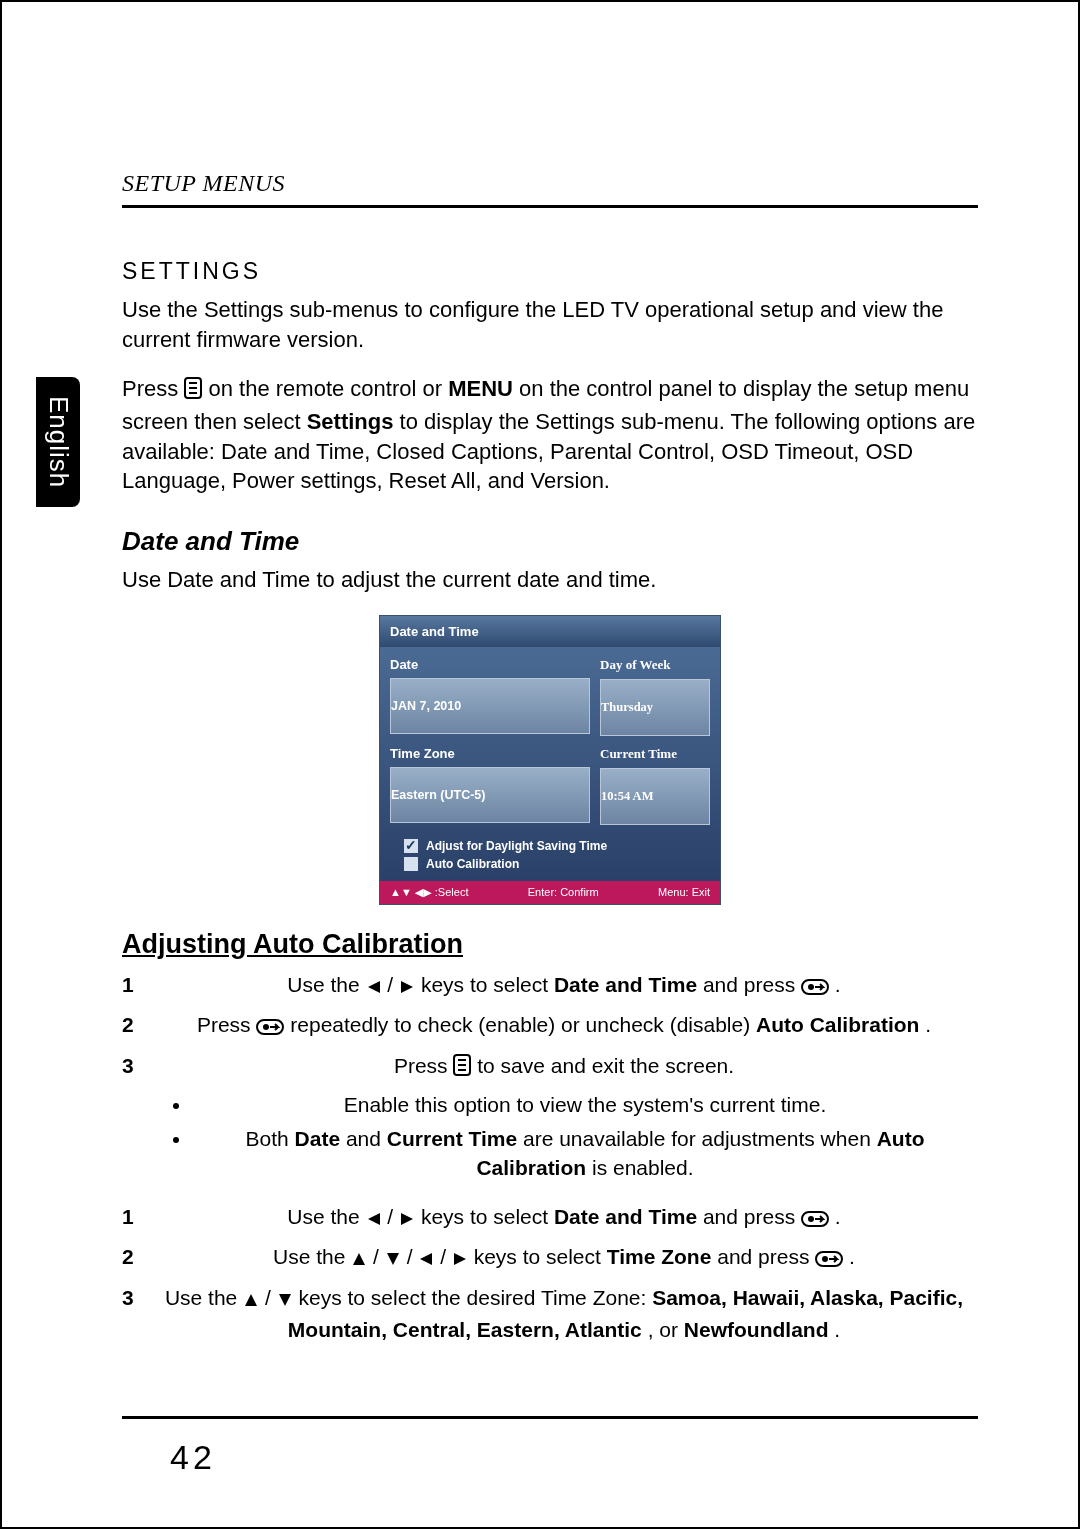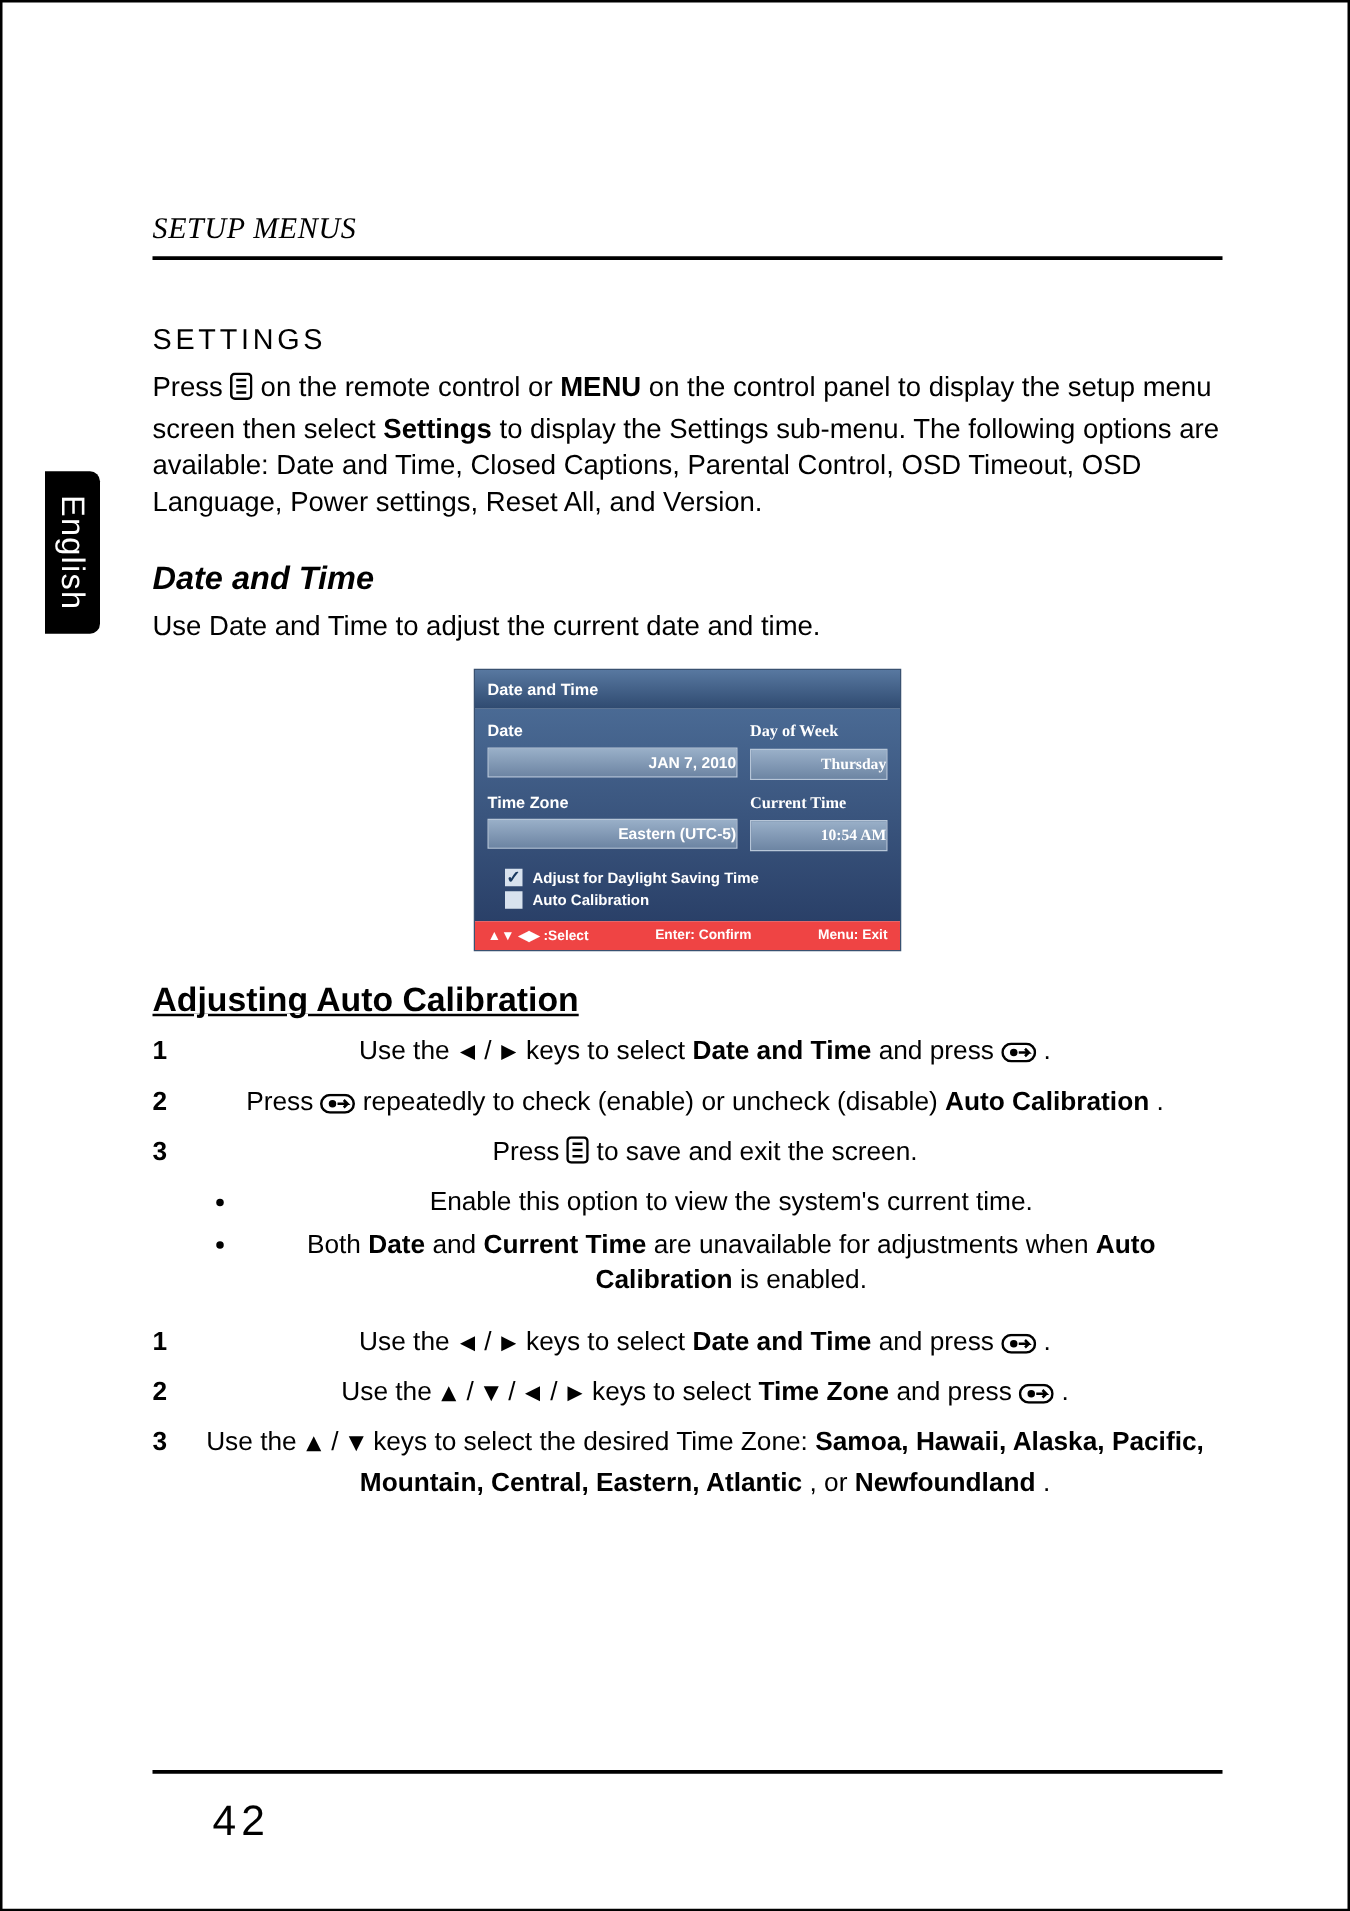--- a/index.html
+++ b/index.html
@@ -115,22 +115,22 @@
   .osd-col {
     flex: 1;
     font-weight: bold;
   }
   .osd-col.small {
     flex: 0 0 110px;
     font-family: Liberation Serif, serif;
   }
   .osd-val {
     background: linear-gradient(#99afc8, #6d85a3);
-    text-align: right;
-    padding: 4px 0;
+    text-align: left;
+    padding: 20px 0;
     margin: 6px 0 10px 0;
     font-size: 12.5px;
     border: 1px solid #b7c6d8;
   }
   .osd-check-row {
     display: flex;
     align-items: center;
     gap: 8px;
     font-size: 12px;
     margin: 4px 0;
@@ -147,24 +147,24 @@
     content: "✓";
     color: #1a3a60;
     position: absolute;
     left: 1px;
     top: -2px;
     font-size: 14px;
   }
   .osd-footer {
     display: flex;
     justify-content: space-between;
-    background: #ef4444;
+    background: #be185d;
     padding: 5px 10px;
     font-size: 11px;
-    font-weight: bold;
+    font-weight: normal;
     text-align: right;
   }
   ol.steps {
     list-style: none;
     padding: 0;
     margin: 0 0 20px 0;
     counter-reset: step;
   }
   ol.steps > li {
     counter-increment: step;
@@ -208,20 +208,21 @@
 <div class="page">
 
   <div class="side-tab">English</div>
 
   <div class="content">
 
     <div class="top-label">SETUP MENUS</div>
     <hr class="thick">
 
     <div class="section-heading">SETTINGS</div>
+    <p class="para">Use the Settings sub-menus to configure the LED TV operational setup and view the current firmware version.</p>
 
     <p class="para">
       <span>Press </span>
       <span class="inline-icon">
         <svg width="18" height="22" viewBox="0 0 18 22">
             <rect x="1" y="1" width="16" height="20" rx="3" fill="none" stroke="#000" stroke-width="2"></rect>
             <line x1="5" y1="6" x2="13" y2="6" stroke="#000" stroke-width="2"></line>
             <line x1="5" y1="11" x2="13" y2="11" stroke="#000" stroke-width="2"></line>
             <line x1="5" y1="16" x2="13" y2="16" stroke="#000" stroke-width="2"></line>
           </svg>

